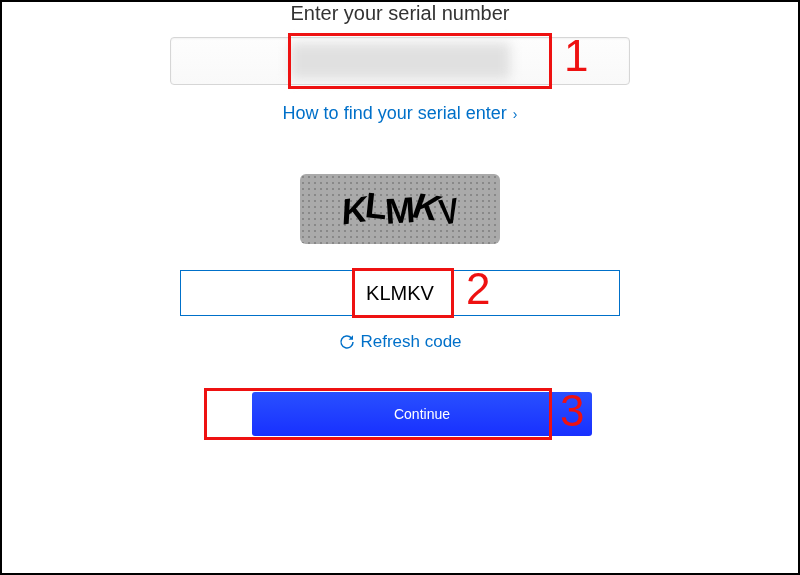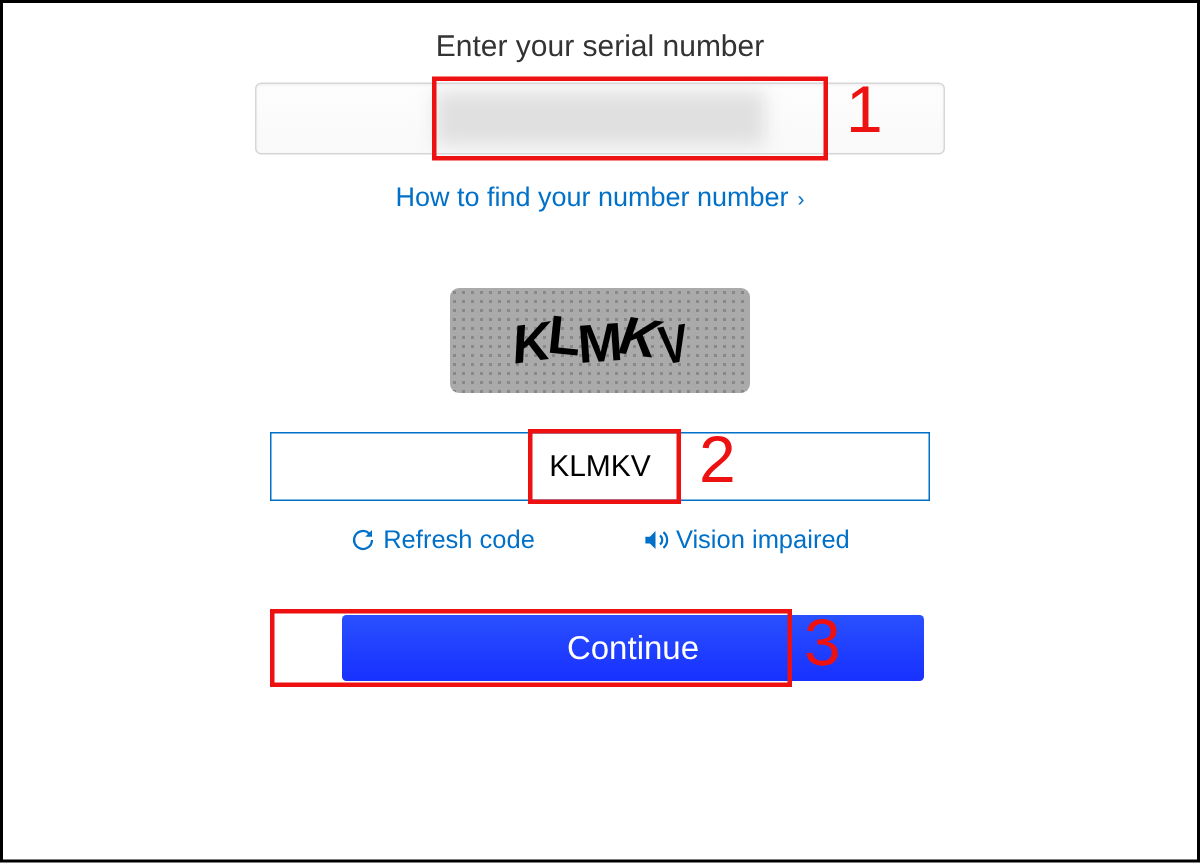--- a/index.html
+++ b/index.html
@@ -9,21 +9,20 @@
       width: 800px;
       height: 575px;
       border: 2px solid #000;
       position: relative;
       overflow: hidden;
     }
     .container {
       display: flex;
       flex-direction: column;
       align-items: center;
-      padding-top: 18px;
     }
     .label {
       font-size: 20px;
       color: #333;
       margin-bottom: 12px;
       font-weight: 400;
     }
     .serial-wrap {
       position: relative;
       margin-bottom: 18px;
@@ -103,27 +102,27 @@
       margin-bottom: 40px;
     }
     .helper-btn {
       display: flex;
       align-items: center;
       gap: 4px;
       cursor: pointer;
     }
     .continue-wrap { position: relative; }
     .continue-btn {
-      width: 388px;
+      width: 340px;
       height: 44px;
       background: #1e3fff;
       background: linear-gradient(#2950ff, #1830ff);
       color: #fff;
       border: none;
-      font-size: 22px;
+      font-size: 14px;
       cursor: pointer;
       border-radius: 3px;
       margin-left: 44px;
     }
     .anno {
       position: absolute;
       border: 3px solid #e11;
       pointer-events: none;
     }
     .anno-num {
@@ -143,21 +142,21 @@
   <div class="label">Enter your serial number</div>
 
   <div class="serial-wrap">
     <input class="serial-input" type="text" value="" style="">
     <div class="blur-box"></div>
     <div class="anno" style="left:118px; top:-4px; width:264px; height:56px;"></div>
     <div class="anno-num" style="left:394px; top:-6px;">1</div>
   </div>
 
   <div class="link-row">
-    <span>How to find your number number</span>
+    <span>How to find your serial enter</span>
     <span class="chevron">›</span>
   </div>
 
 
   <div class="captcha-img">
     <div class="captcha-text">
       <span>K</span><span>L</span><span>M</span><span>K</span><span>V</span>
     </div>
   </div>
 
@@ -168,27 +167,20 @@
   </div>
 
   <div class="helper-row">
     <div class="helper-btn">
       <svg width="18" height="18" viewBox="0 0 24 24">
         <path fill="none" stroke="#0070c9" stroke-width="2" d="M20 12a8 8 0 1 1-2.34-5.66"></path>
         <path fill="#0070c9" d="M20 3v6h-6z"></path>
       </svg>
       <span>Refresh code</span>
     </div>
-    <div class="helper-btn">
-      <svg width="20" height="18" viewBox="0 0 24 24">
-        <path fill="#0070c9" d="M3 9v6h4l5 5V4L7 9H3z"></path>
-        <path fill="none" stroke="#0070c9" stroke-width="2" d="M16 8a5 5 0 0 1 0 8M19 5a9 9 0 0 1 0 14"></path>
-      </svg>
-      <span>Vision impaired</span>
-    </div>
   </div>
 
   <div class="continue-wrap">
     <button class="continue-btn">Continue</button>
     <div class="anno" style="left:-4px; top:-4px; width:348px; height:52px;"></div>
     <div class="anno-num" style="left:352px; top:-6px;">3</div>
   </div>
 </div>
 
 </body></html>

